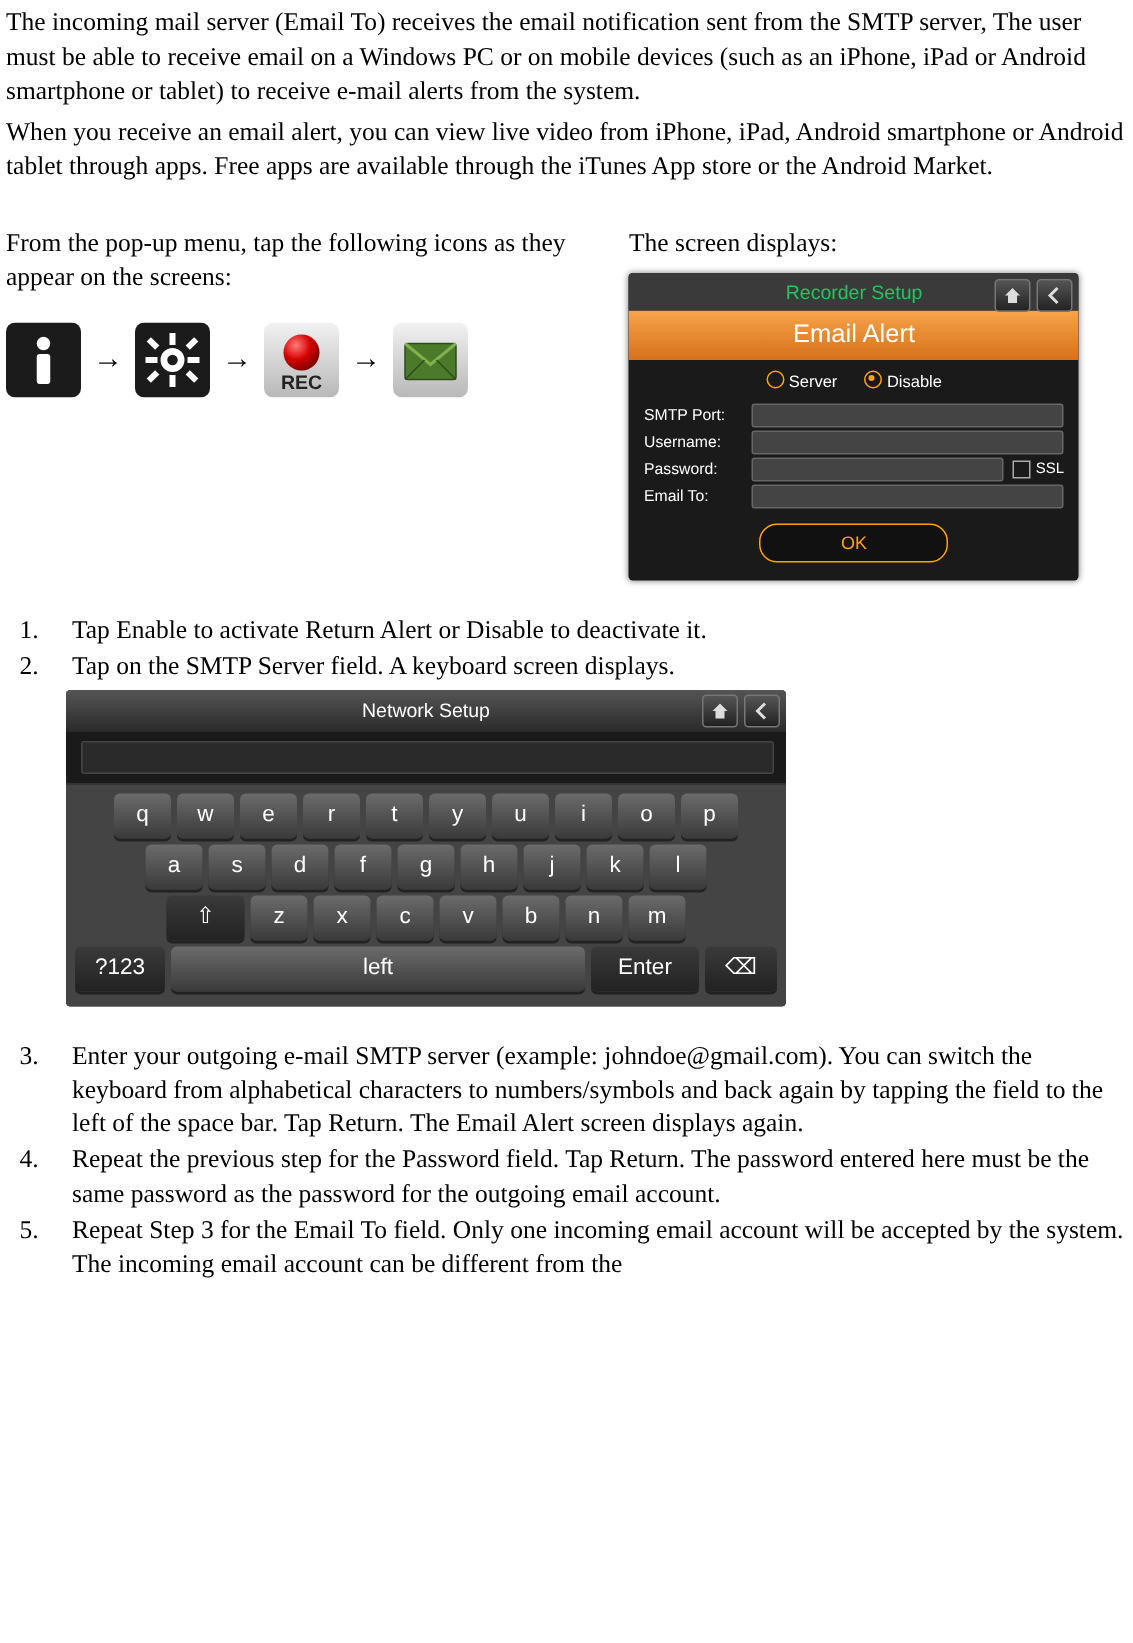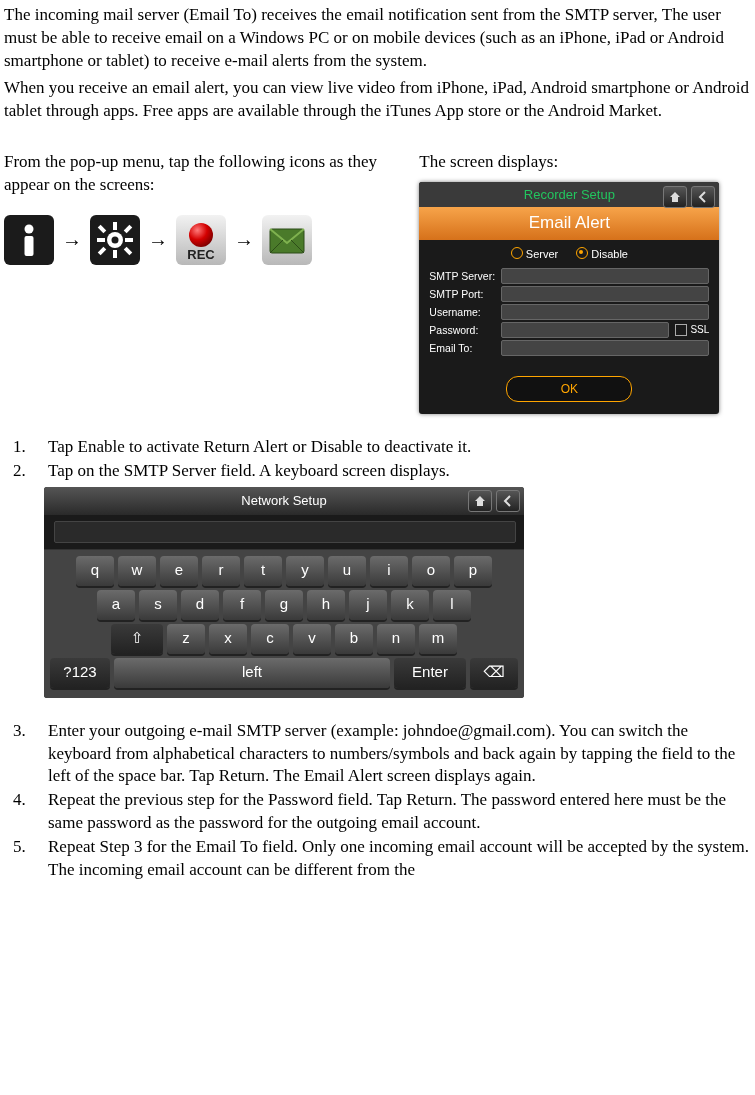--- a/index.html
+++ b/index.html
@@ -52,21 +52,21 @@
     }
     .rs-body { padding: 6px 10px 12px 10px; color: #fff; font-size: 11px; }
     .rs-radios { display: flex; gap: 18px; justify-content: center; margin-bottom: 6px;}
     .radio { width:10px; height:10px; border:1.5px solid orange; border-radius:50%; display:inline-block; position:relative; top:1px; }
     .radio.filled::after { content:""; width:4px; height:4px; background:orange; border-radius:50%; position:absolute; left:2px; top:2px;}
     .rs-row { display: flex; align-items: center; margin: 2px 0; }
     .rs-label { width: 72px; font-size: 10.5px; }
     .rs-input { flex:1; height: 14px; background: #444; border: 1px solid #666; border-radius:2px;}
     .ssl { margin-left: 6px; font-size: 10px; display:flex; align-items:center; gap:3px;}
     .ssl-box { width:10px;height:10px;border:1px solid #aaa;}
-    .ok-btn { display:block; margin: 20px auto 0; width: 90px; text-align:center; padding:4px 17px; color:orange; border:1px solid orange; border-radius:12px; font-size:12px; background:#111;}
+    .ok-btn { display:block; margin: 10px auto 0; width: 90px; text-align:center; padding:4px 17px; color:orange; border:1px solid orange; border-radius:12px; font-size:12px; background:#111;}
 
     ol.steps { margin: 22px 0 0 0; padding-left: 26px; }
     ol.steps li { padding-left: 18px; margin-bottom: 1px; }
 
     .keyboard-panel {
       width: 480px;
       background: #1a1a1a;
       border-radius: 3px;
       margin: 4px 16px 4px 40px;
       overflow: hidden;
@@ -178,24 +178,20 @@
             </div>
         </div>
       </div>
       <div class="rs-tab">Email Alert</div>
       <div class="rs-body">
         <div class="rs-radios">
           <span><span class="radio"></span> <span>Server</span></span>
           <span><span class="radio filled"></span> <span>Disable</span></span>
         </div>
         <div class="rs-row">
-            <span class="rs-label">SMTP Server:</span>
-            <span class="rs-input"></span>
-          </div>
-        <div class="rs-row">
             <span class="rs-label">SMTP Port:</span>
             <span class="rs-input"></span>
           </div>
         <div class="rs-row">
             <span class="rs-label">Username:</span>
             <span class="rs-input"></span>
           </div>
         <div class="rs-row">
             <span class="rs-label">Password:</span>
             <span class="rs-input"></span>

